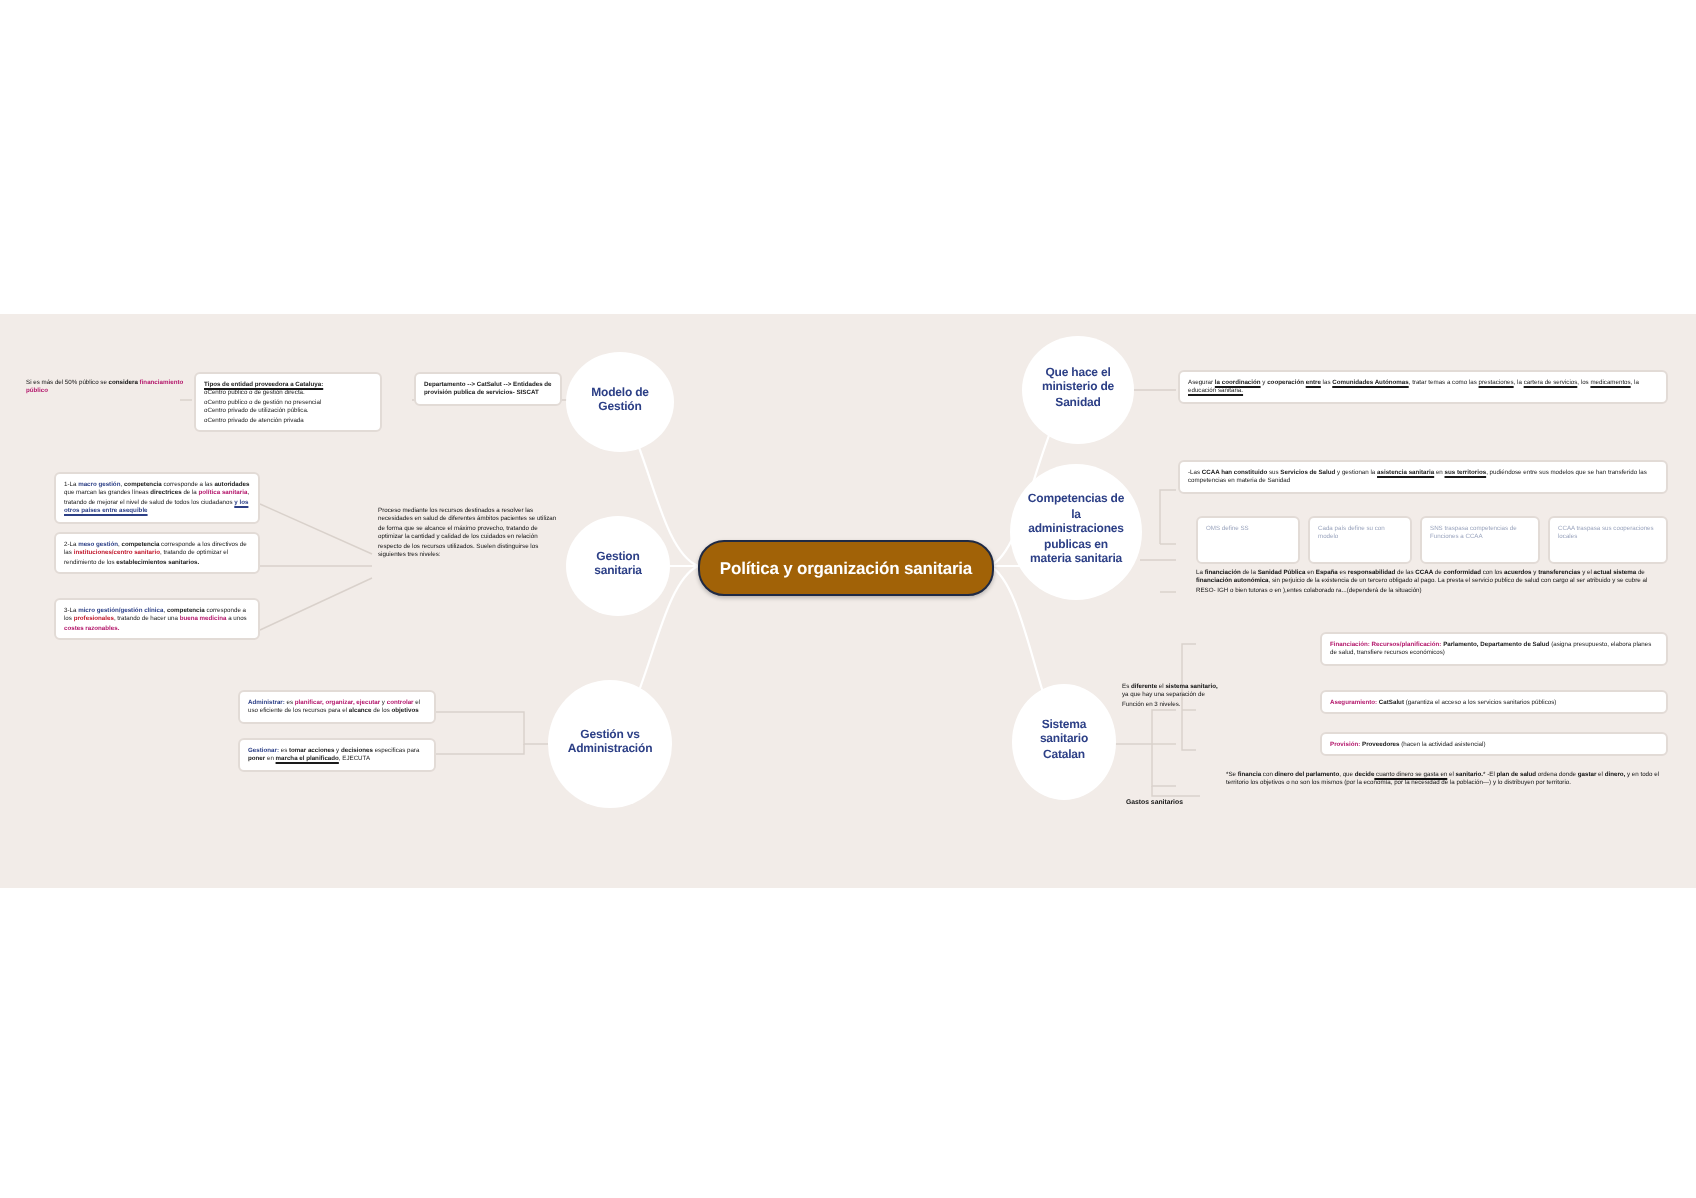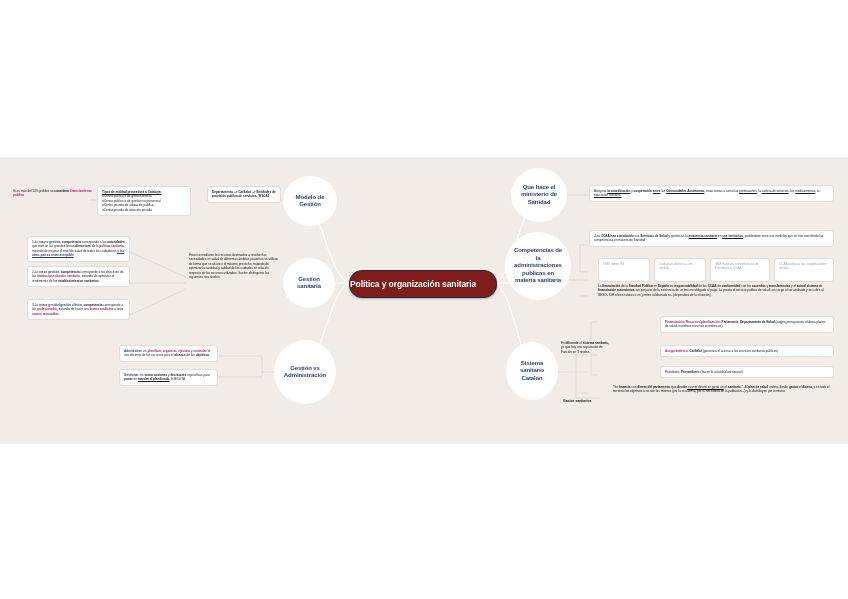--- a/index.html
+++ b/index.html
@@ -7,21 +7,21 @@
   #canvas{position:absolute;left:0;top:157px;width:848px;height:287px;background:#f2ece8;}
   #stage{position:absolute;left:0;top:0;width:848px;height:599px;}
   svg#links{position:absolute;left:0;top:0;width:848px;height:599px;pointer-events:none;}
 
   .node{position:absolute;background:#ffffff;border-radius:50%;display:flex;align-items:center;
         justify-content:center;text-align:center;color:#2c3f86;font-weight:bold;line-height:1.25;
         letter-spacing:-.1px;}
   .node span{display:block;padding:0 6px;}
 
   #center-node{position:absolute;left:349px;top:270px;width:146px;height:26px;border-radius:13px;
-     background:#7f1d1d;border:1.6px solid #1f2a44;display:flex;align-items:center;justify-content:flex-start;
+     background:#a16207;border:1.6px solid #1f2a44;display:flex;align-items:center;justify-content:center;
      color:#ffffff;font-weight:bold;font-size:8.5px;letter-spacing:-.1px;box-shadow:0 1px 2px rgba(0,0,0,.25);}
 
   .tbox{position:absolute;background:#ffffff;border:0.7px solid #e2dbd6;border-radius:3px;
         color:#1a1a1a;overflow:hidden;}
   .tbox .t{display:block;padding:3px 4px;font-size:3.1px;line-height:1.42;}
   .b{font-weight:bold;}
   .blue{color:#2c3f86;font-weight:bold;}
   .mag{color:#b3176b;font-weight:bold;}
   .red{color:#c0182b;font-weight:bold;}
   .u{text-decoration:underline;}

